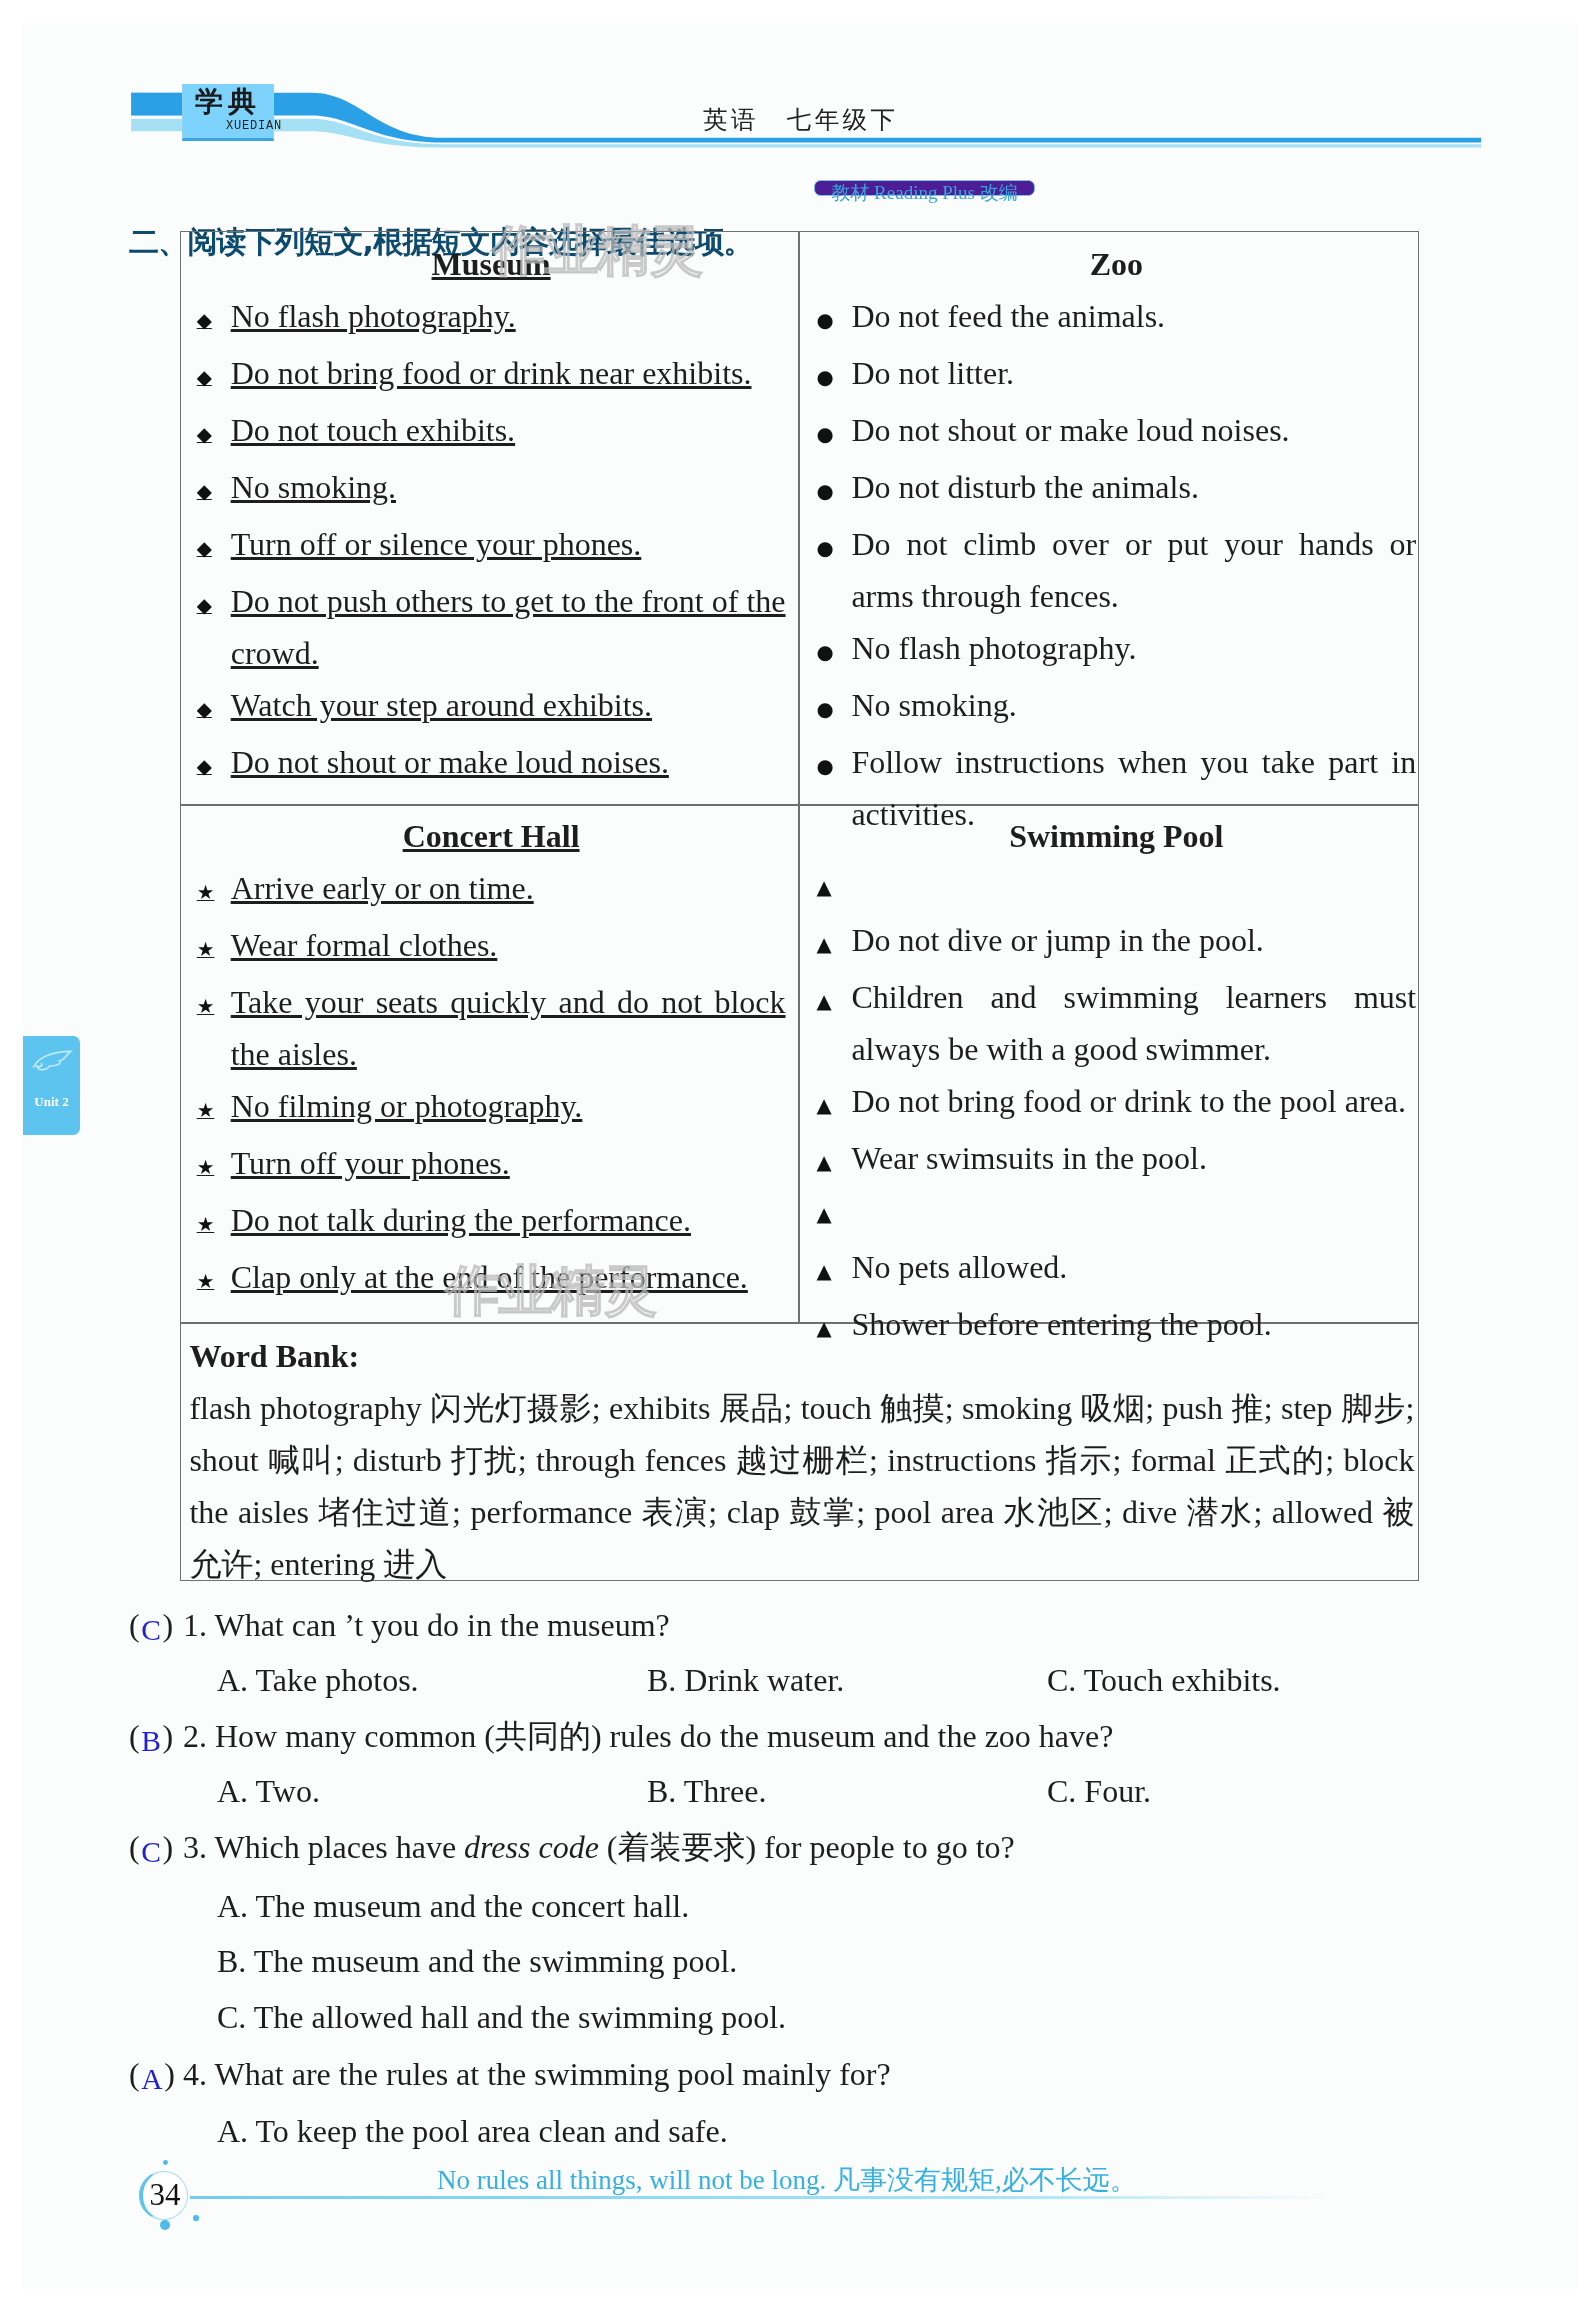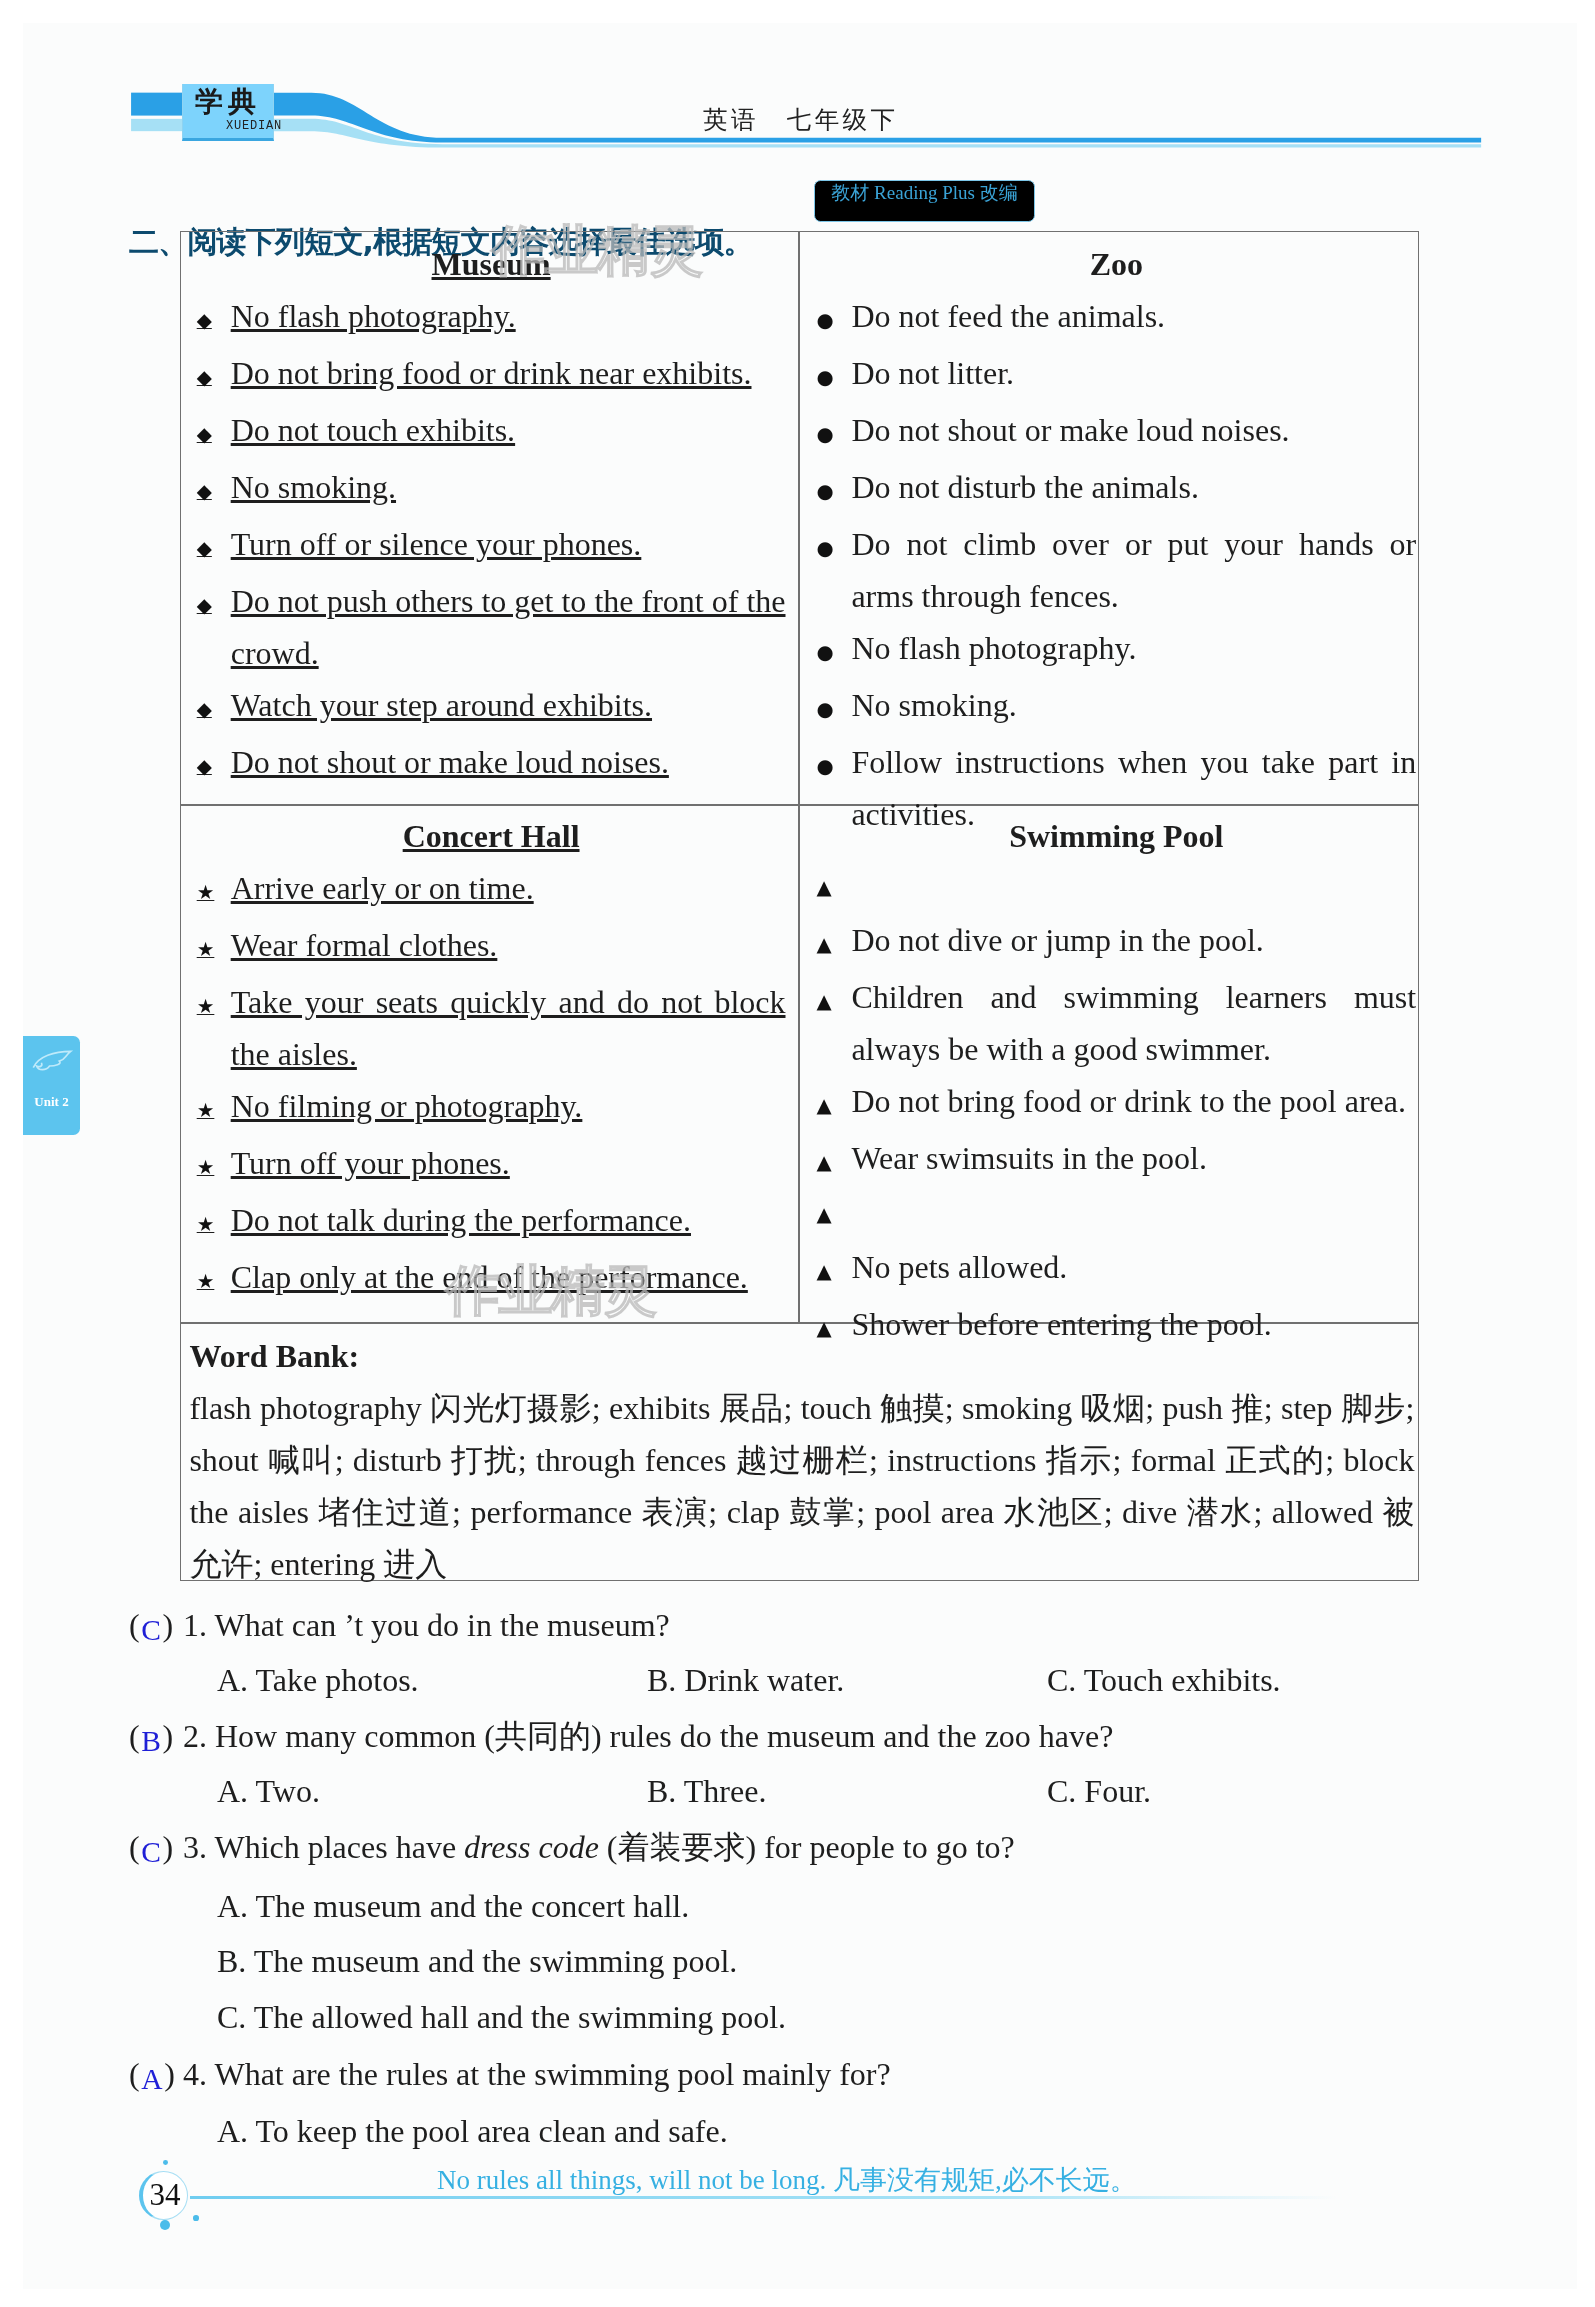--- a/index.html
+++ b/index.html
@@ -38,24 +38,24 @@
   .hdr-title span + span { margin-left: 28px; }
 
   
   .sec-title {
     position: absolute; left: 129px; top: 179px; font-size: 30px; line-height: 38px;
     font-weight: bold; color: #0c4a6e; font-family: "DejaVu Sans", sans-serif;
     letter-spacing: -0.8px;
     margin-top: 44px;
   }
   .badge {
-    position: absolute; left: 814px; top: 180px; width: 221px; height: 42px;
+    position: absolute; left: 814px; top: 180px; width: 221px; height: 16px;
     box-sizing: border-box; border: 1.6px solid #7cc6e8; border-radius: 6.6px;
     color: #3aa3d6; font-size: 19px; line-height: 23px; text-align: center;
-    font-family: "Liberation Serif", serif; background: #000000;
+    font-family: "Liberation Serif", serif; background: #4c1d95;
   }
 
   
   .wm {
     position: absolute; font-family: "DejaVu Sans", sans-serif; font-size: 54px;
     font-weight: bold; color: transparent; -webkit-text-stroke: 1.2px #b9b9b9;
     letter-spacing: -1.6px; opacity: 0.75; pointer-events: none; z-index: 5;
   }
 
   

